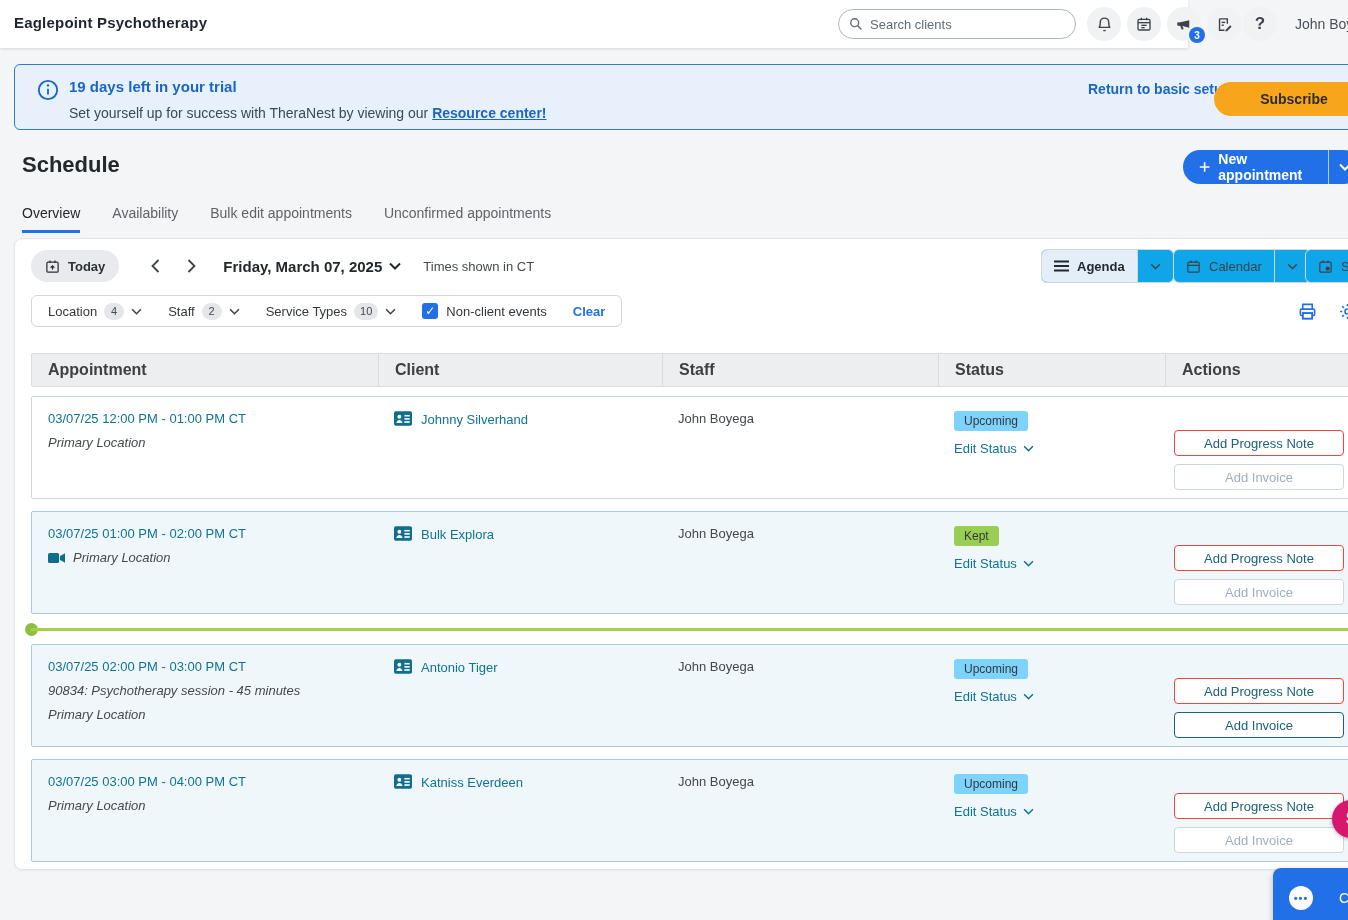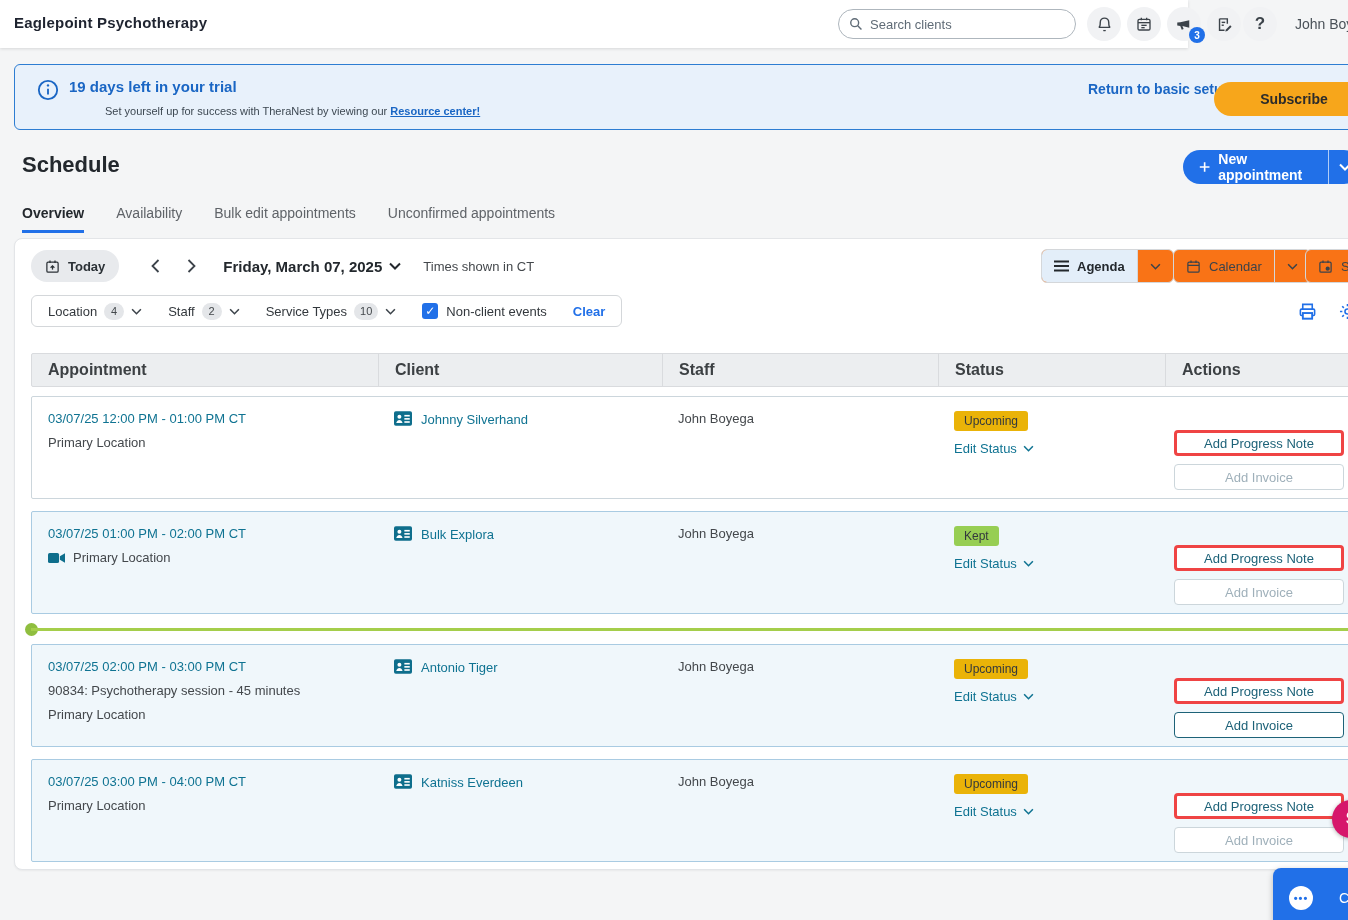--- a/index.html
+++ b/index.html
@@ -23,57 +23,57 @@
   .mega-badge { position:absolute; right:-4px; bottom:-2px; min-width:16px; height:16px; border-radius:8px;
                 background:#2170e8; color:#fff; font-size:10px; font-weight:bold; display:flex;
                 align-items:center; justify-content:center; padding:0 4px; }
   .user-name { position:absolute; left:1295px; top:16px; font-size:14px; color:#4a5閉158; color:#4a5158; white-space:nowrap; }
 
   
   .banner { position:absolute; top:64px; left:14px; width:1346px; height:66px; background:#e8f1fb;
             border:1px solid #2d7dd2; border-radius:6px; }
   .banner-icon { position:absolute; left:22px; top:14px; }
   .banner-title { position:absolute; left:54px; top:13px; font-size:15px; font-weight:bold; color:#1a66c4; }
-  .banner-msg { position:absolute; left:54px; top:40px; font-size:11px; color:#3d4852;margin-left:36px; }
+  .banner-msg { position:absolute; left:54px; top:40px; font-size:14px; color:#3d4852; }
   .banner-msg a { color:#1a66c4; font-weight:bold; text-decoration:underline; cursor:pointer; }
   .banner-return { position:absolute; left:1073px; top:16px; font-size:14px; font-weight:bold; color:#1a66c4;
                    cursor:pointer; white-space:nowrap; }
   .subscribe-btn { position:absolute; left:1214px; top:82px; height:34px; min-width:160px; padding:0 38px;
                    background:#f7a61b; border:none; border-radius:17px; font-size:14px; font-weight:bold;
                    color:#2b2b2b; cursor:pointer; font-family:inherit; }
 
   
   .page-title { position:absolute; left:22px; top:152px; font-size:22px; font-weight:bold; color:#23282d; }
   .new-appt { position:absolute; left:1183px; top:150px; height:34px; display:flex; align-items:center;
               border-radius:17px; overflow:hidden; background:#2170e8; color:#fff; cursor:pointer; }
   .new-appt-main { display:flex; align-items:center; gap:8px; padding:0 16px; font-size:14px; font-weight:bold; }
   .new-appt-caret { width:40px; height:34px; border-left:1px solid rgba(255,255,255,.65);
                     display:flex; align-items:center; justify-content:center; }
   .tabs { position:absolute; left:22px; top:205px; display:flex; gap:32px; font-size:14px; }
   .tab { color:#5f6368; padding-bottom:9px; cursor:pointer; white-space:nowrap; }
-  .tab.active { color:#23282d; font-weight:bold; border-bottom:3px solid #2170e8; }
+  .tab.active { color:#23282d; font-weight:normal; border-bottom:3px solid #2170e8; }
 
   
   .card { position:absolute; top:238px; left:14px; width:1360px; height:632px; background:#fff;
           border:1px solid #e3e5e8; border-radius:8px; box-shadow:0 1px 2px rgba(0,0,0,.05);
           padding:10px 16px 0 16px; }
 
   
   .toolbar { position:relative; height:34px; margin-bottom:12px; display:flex; align-items:center; }
   .today-btn { height:32px; padding:0 14px; background:#e8eaed; border:none; border-radius:16px;
                display:flex; align-items:center; gap:8px; font-size:13px; font-weight:bold; color:#2b3136;
                cursor:pointer; font-family:inherit; }
   .nav-arrow { width:28px; height:28px; background:none; border:none; color:#3c434a; cursor:pointer;
                display:flex; align-items:center; justify-content:center; }
   .nav-arrow.left { margin-left:22px; } .nav-arrow.right { margin-left:8px; }
   .date-label { margin-left:18px; font-size:15px; font-weight:bold; color:#23282d; display:flex;
                 align-items:center; gap:7px; cursor:pointer; white-space:nowrap; }
   .tz-note { margin-left:22px; font-size:13px; color:#44484c; white-space:nowrap; }
   .view-group { position:absolute; top:0; height:34px; display:flex; align-items:stretch;
-                border:1px solid #d4d7da; border-radius:6px; background:#f97316; overflow:hidden;text-align:center; }
+                border:1px solid #d4d7da; border-radius:6px; background:#0ea5e9; overflow:hidden;text-align:center; }
   .vg-main { display:flex; align-items:center; gap:8px; padding:0 12px; font-size:13px; color:#3c434a;
              cursor:pointer; white-space:nowrap; }
   .vg-main.active { background:#e3eef9; font-weight:bold; color:#23282d; }
   .vg-caret { width:36px; display:flex; align-items:center; justify-content:center; border-left:1px solid #d4d7da;
               color:#3c434a; cursor:pointer; }
   .vg-agenda { left:1010px; } .vg-calendar { left:1142px; } .vg-staff { left:1274px; width:110px; }
 
   
   .filters-row { position:relative; height:32px; margin-bottom:26px; }
   .filters-box { position:absolute; left:0; top:0; height:32px; display:flex; align-items:center; gap:26px;
@@ -96,34 +96,34 @@
   .th { font-size:16px; font-weight:bold; color:#3c4043; padding:0 16px; height:100%; display:flex;
         align-items:center; border-left:1px solid #d9dbde; }
   .th:first-child { border-left:none; }
   .thead-gap { height:9px; }
 
   .t-row { position:relative; height:103px; margin-bottom:12px; border-radius:2px; }
   .row--plain { background:#fff; border:1px solid #ccd6dc; }
   .row--tint  { background:#f0f7fb; border:1px solid #a9cbe2; }
   .cell { padding:14px 16px 0 16px; font-size:13px; }
   .appt-time { color:#0f7392; cursor:pointer; margin-bottom:9px; white-space:nowrap; }
-  .appt-line { color:#44484c; margin-bottom:9px; display:flex; align-items:center; gap:8px; }
+  .appt-line { color:#44484c; margin-bottom:9px; display:flex; align-items:center; gap:8px;font-style:italic; }
   .client-link { display:flex; align-items:flex-start; gap:9px; color:#0f7392; cursor:pointer; }
   .client-link .cname { padding-top:1px; }
   .card-icon { color:#0e6e8c; flex:0 0 auto; }
   .staff-name { color:#44484c; }
   .badge { display:inline-block; padding:3px 10px; border-radius:3px; font-size:12px; color:#33383d; }
-  .badge-upcoming { background:#eab308; }
+  .badge-upcoming { background:#7dd3fc; }
   .badge-kept { background:#97ce53; }
   .edit-status { margin-top:10px; color:#0f7392; font-size:13px; display:flex; align-items:center; gap:6px;
                  cursor:pointer; }
   .actions-cell { position:relative; padding-top:33px; padding-left:9px; }
   .act-btn { display:block; width:170px; height:26px; margin-bottom:8px; border-radius:4px; background:#fff;
              font-size:13px; font-family:inherit; cursor:pointer; }
-  .btn-note { border:3px solid #ef4444; color:#1d6278; }
+  .btn-note { border:1px solid #ef4444; color:#1d6278; }
   .btn-invoice-off { border:1px solid #ccd6db; color:#9fb0ba; cursor:default; }
   .btn-invoice-on  { border:1px solid #1d6278; color:#1d6278; }
 
   
   .now-line { position:relative; height:30px; margin-top:-12px; margin-bottom:0; margin-left:-16px; width:1360px; }
   .now-line .bar { position:absolute; left:16px; right:0; top:14px; height:3px; background:#a5ce4b; }
   .now-line .dot { position:absolute; left:10px; top:9px; width:13px; height:13px; border-radius:50%;
                    background:#8fbe3f; }
 
   

